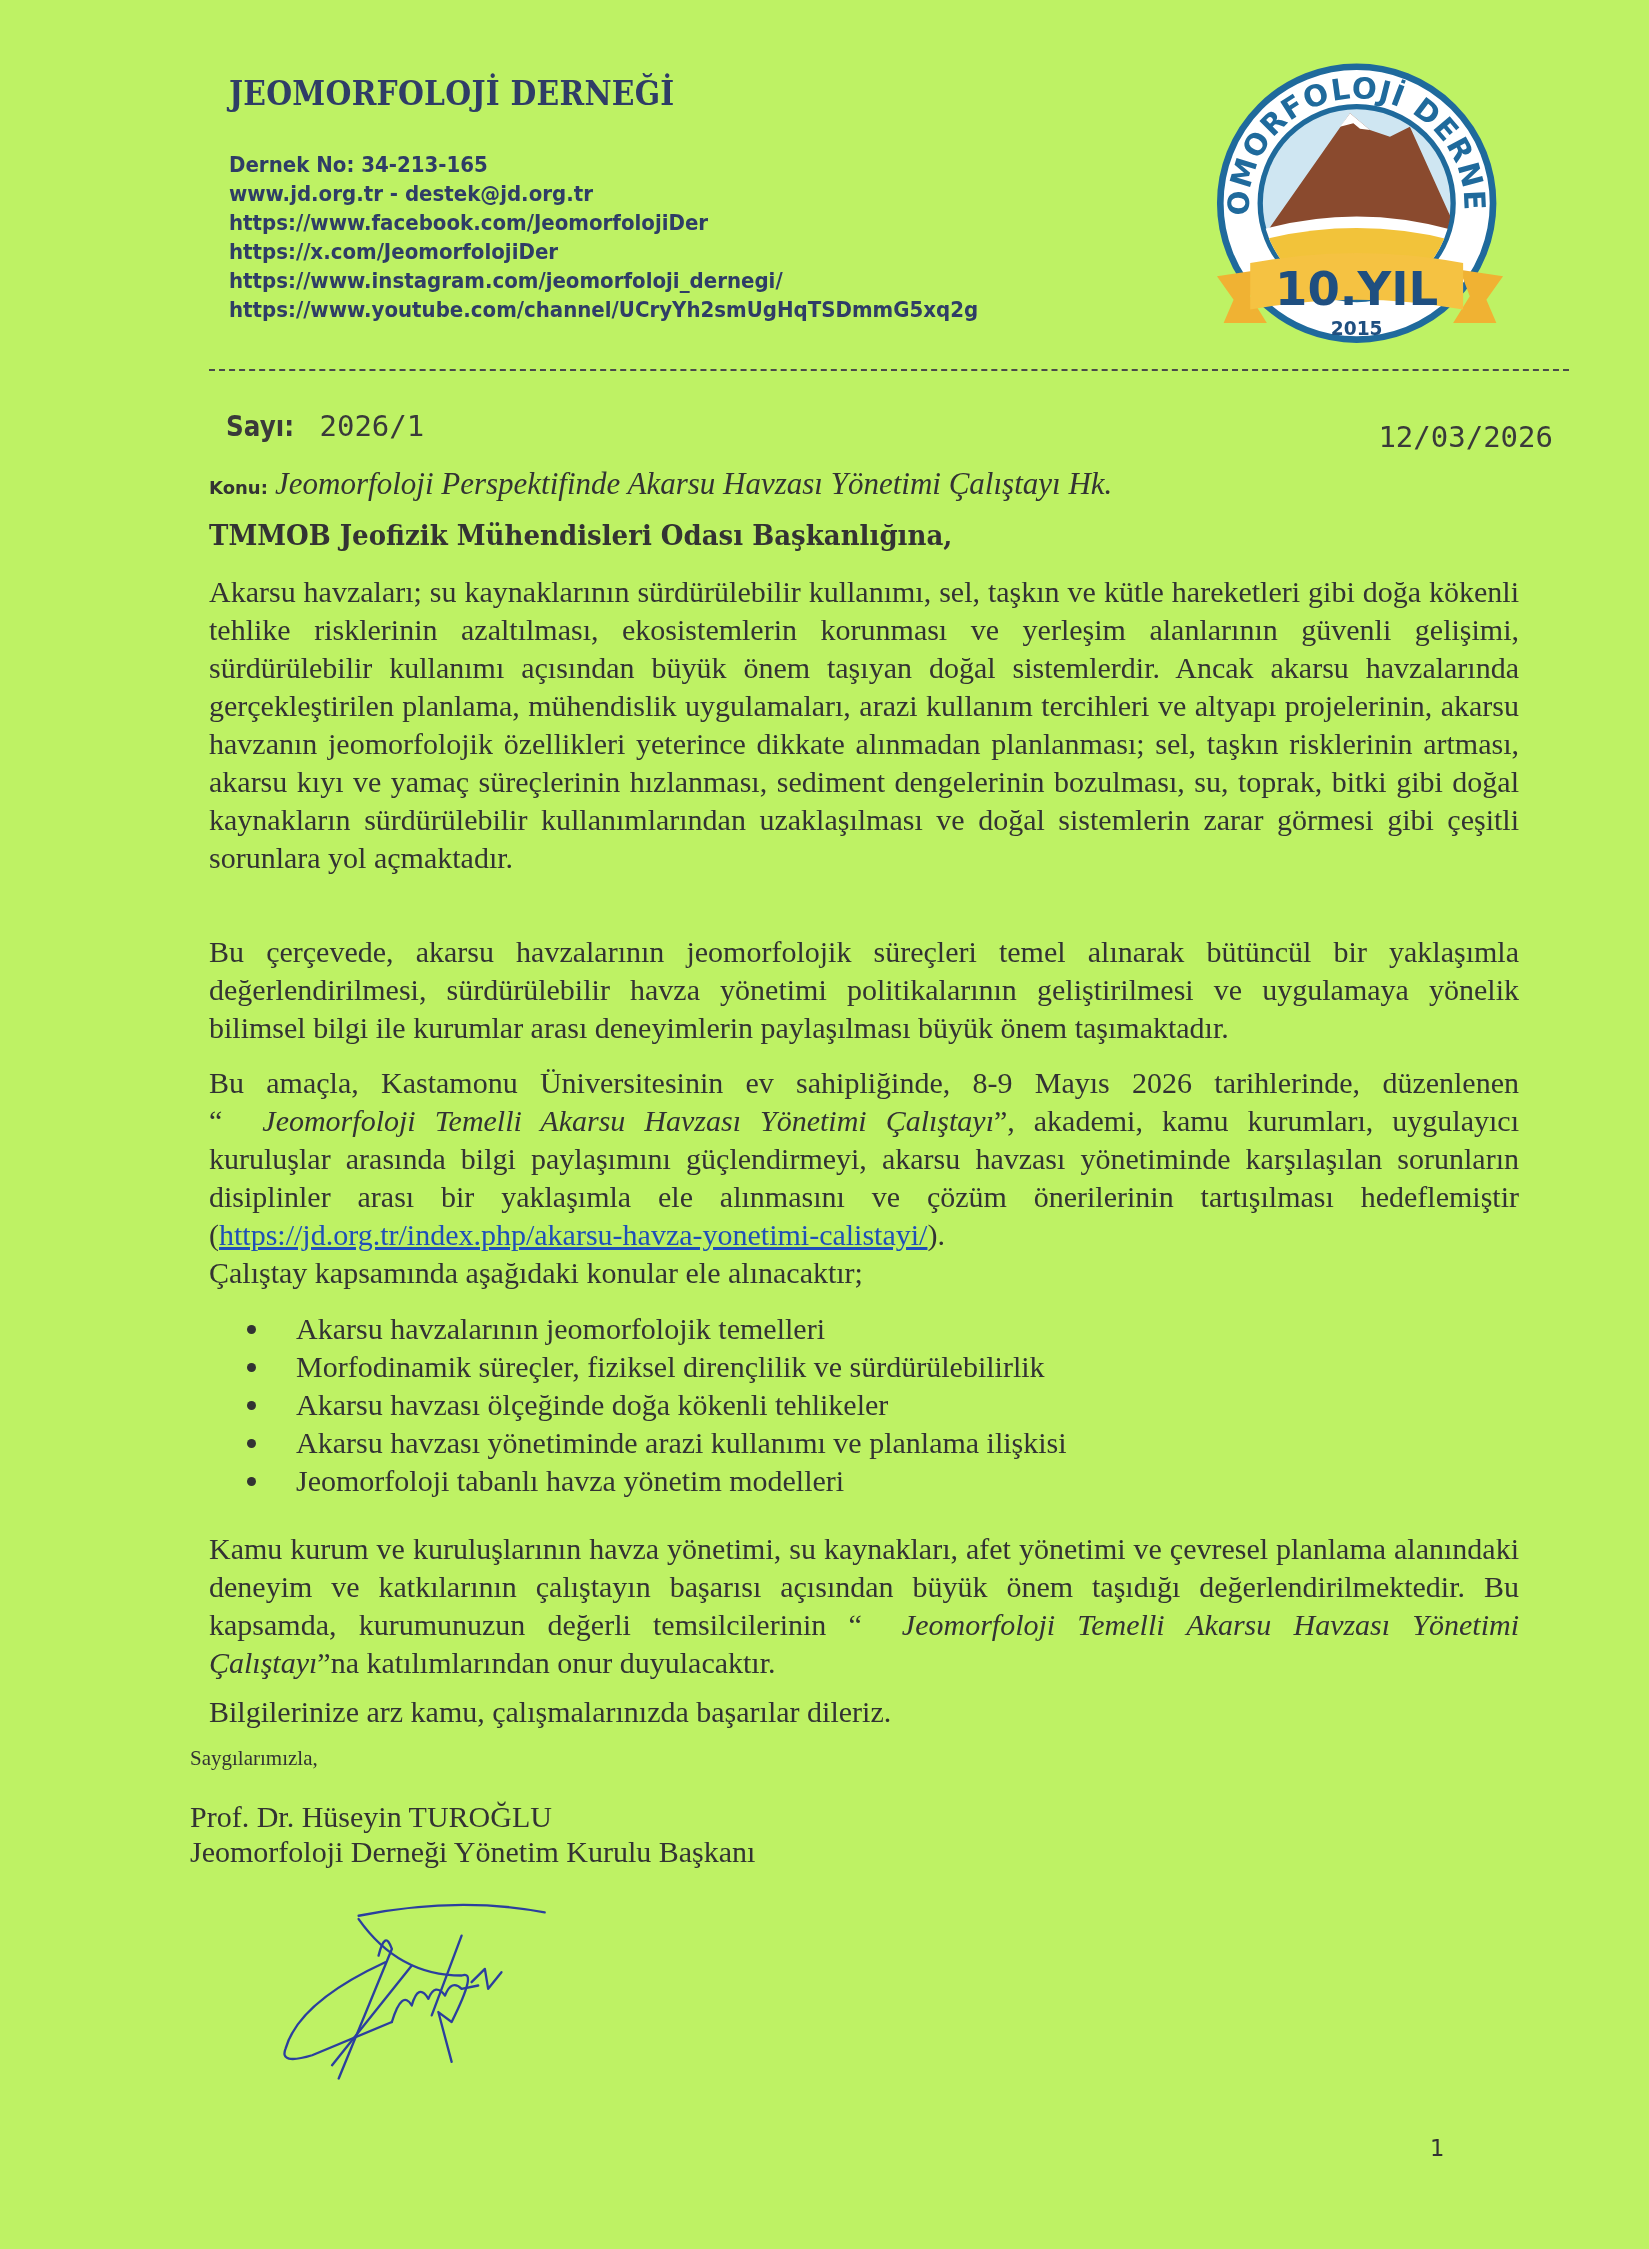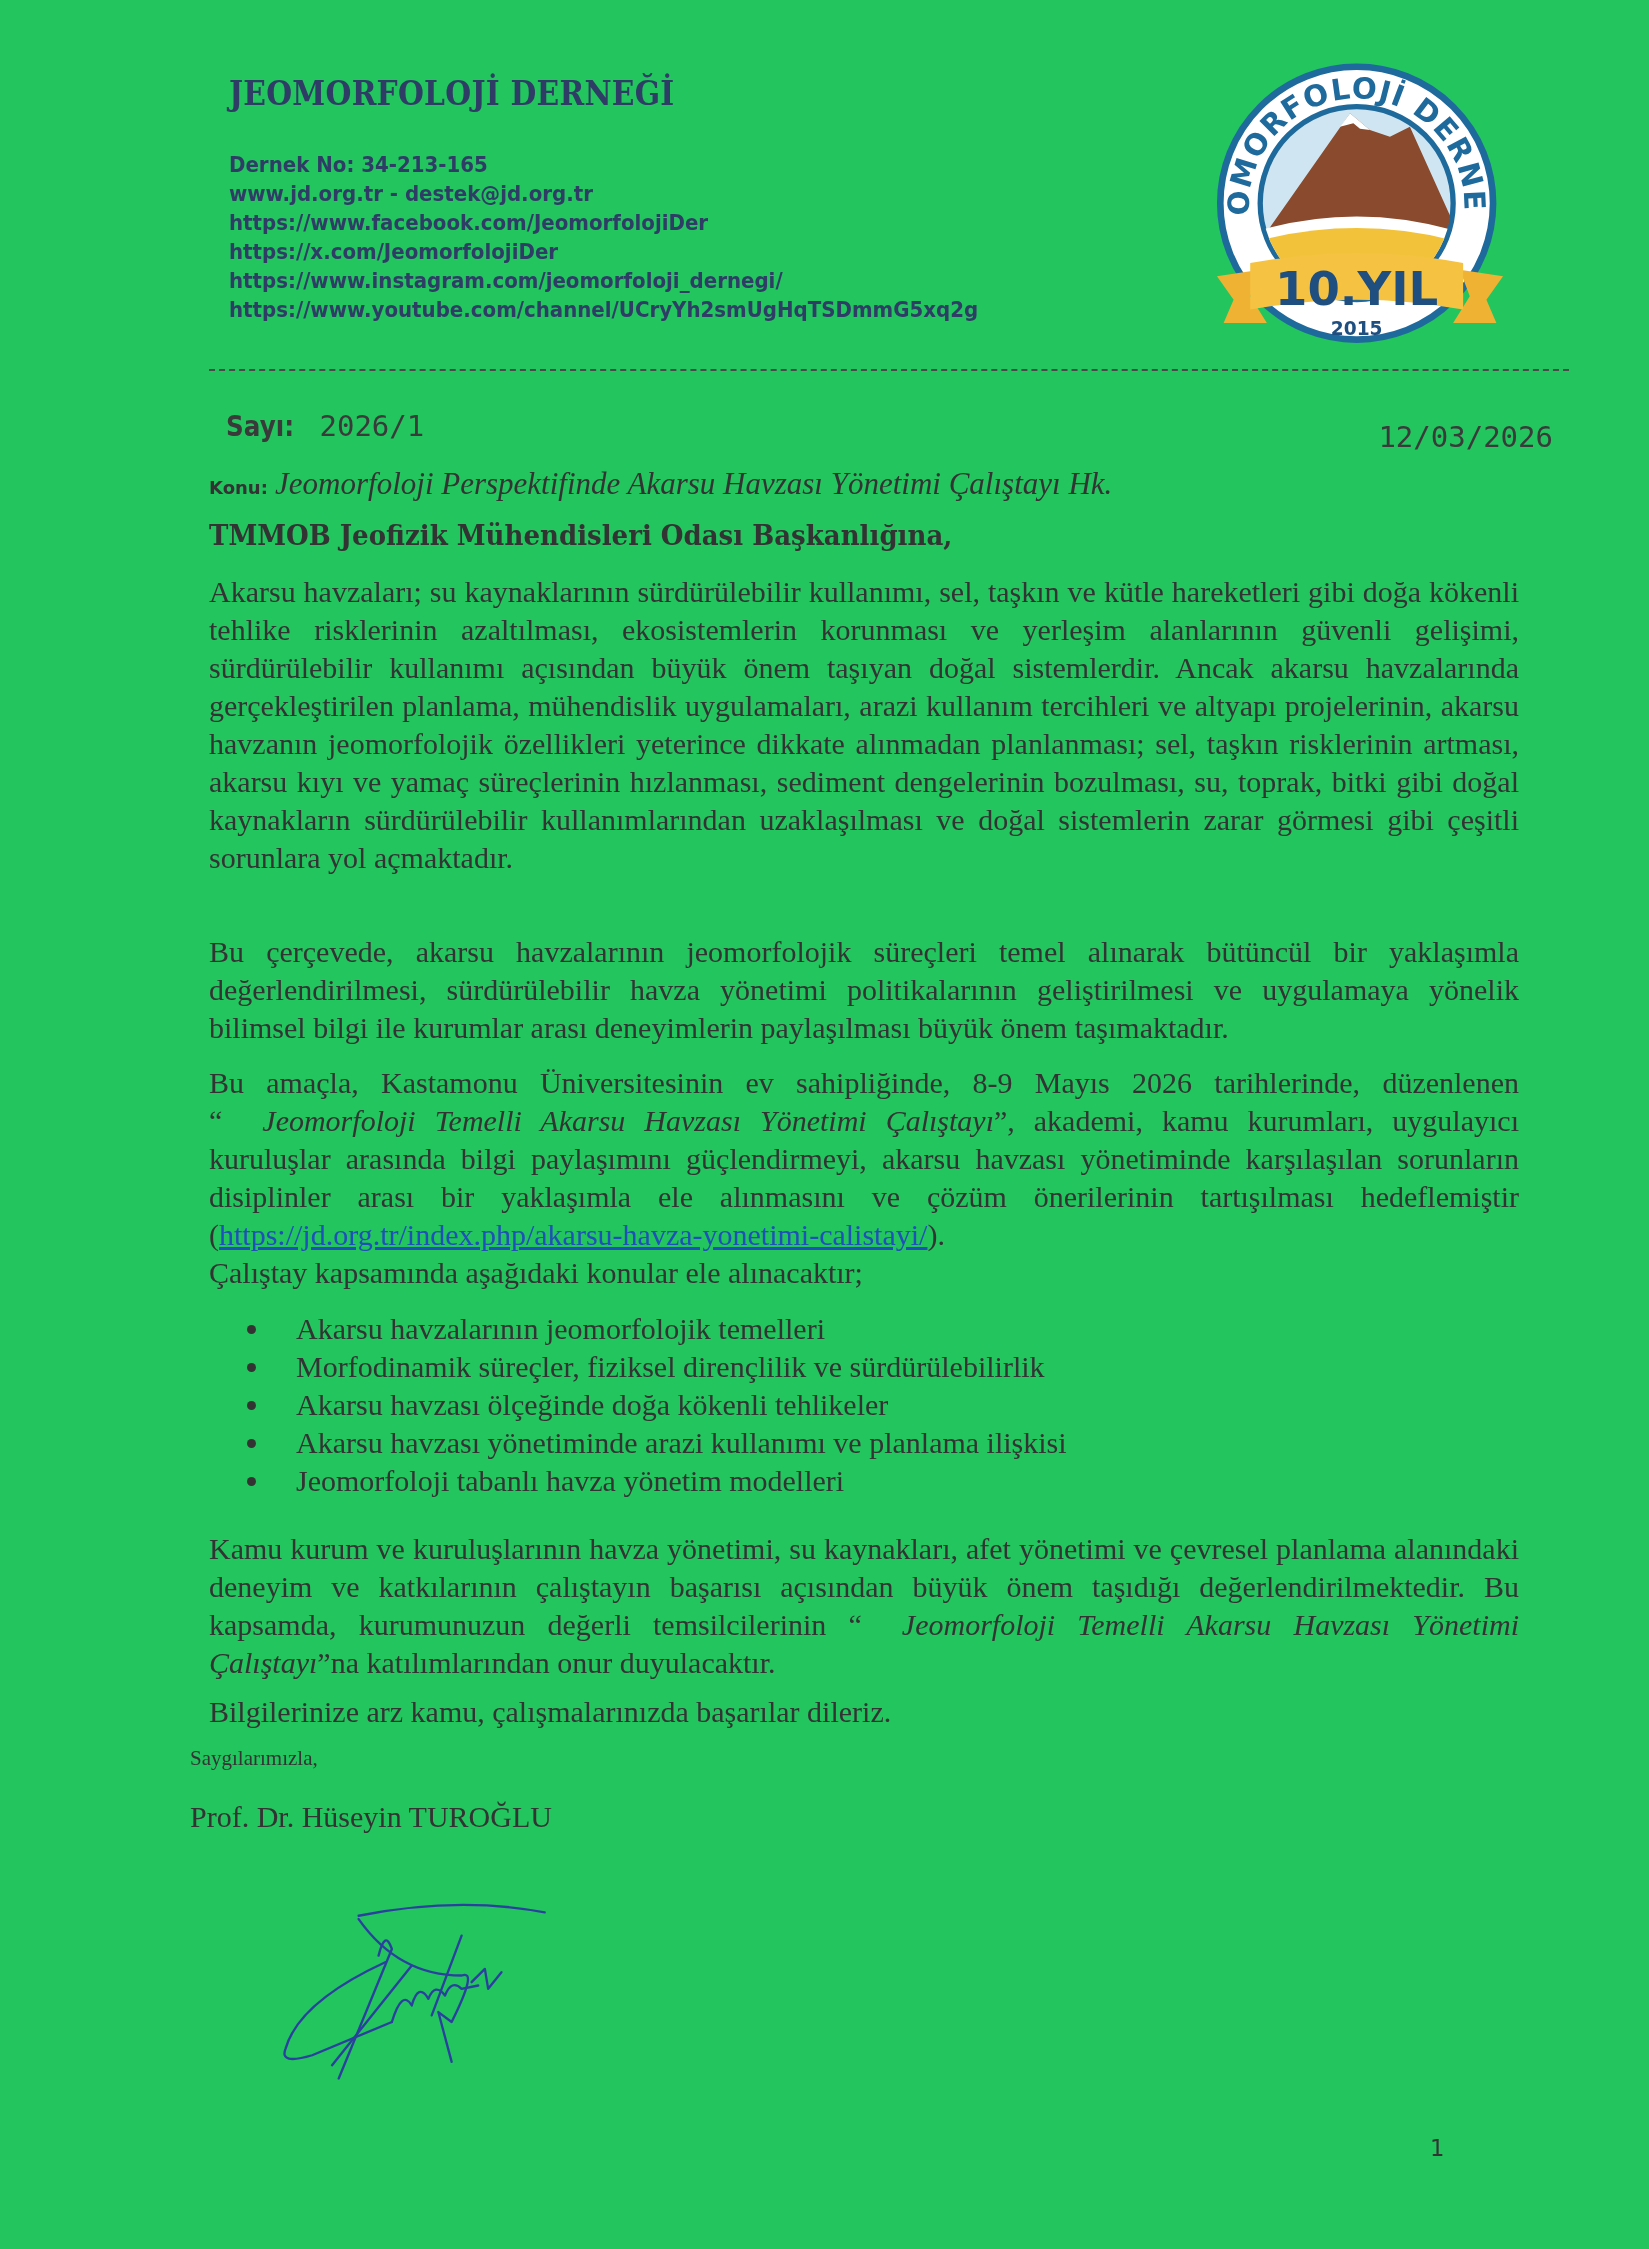--- a/index.html
+++ b/index.html
@@ -1,17 +1,17 @@
 <!DOCTYPE html>
 <html style="font-size:10.6px"><head>
 <meta charset="utf-8">
 <style>
   html, body { margin: 0; padding: 0; background: #ffffff; }
   body { width: 1649px; height: 2250px; position: relative; overflow: hidden; color: #2b2b2b; }
-  .page { position: absolute; left: 0; top: 0; width: 1649px; height: 2250px; background: #22c55e; }
+  .page { position: absolute; left: 0; top: 0; width: 1649px; height: 2250px; background: #bef264; }
 
   
   .org-block { position: absolute; left: 229px; top: 70px; color: #2f3d66; font-family: "DejaVu Serif", serif; }
   .org-title { font-family: "DejaVu Serif", serif; font-weight: bold; font-size: 33px; letter-spacing: 0.3px; transform: scaleX(0.9); transform-origin: left; margin: 0; line-height: 47px; }
   .org-lines { margin-top: 33px; }
   .org-line { font-family: "DejaVu Sans", sans-serif; font-weight: bold; font-size: 22px; line-height: 29px; transform: scaleX(0.9); transform-origin: left; white-space: nowrap; }
 
   .logo { position: absolute; left: 1197px; top: 50px; width: 326px; height: 313px; }
 
   .separator { position: absolute; left: 209px; top: 369px; width: 1360px; height: 0; border-top: 2px dashed #4a4a4a; }
@@ -124,20 +124,21 @@
   </ul>
 
   <p class="body para p5"><span>Kamu kurum ve kuruluşlarının havza yönetimi, su kaynakları, afet yönetimi ve çevresel planlama alanındaki deneyim ve katkılarının çalıştayın başarısı açısından büyük önem taşıdığı değerlendirilmektedir. Bu kapsamda, kurumunuzun değerli temsilcilerinin “</span><span class="it">Jeomorfoloji Temelli Akarsu Havzası Yönetimi Çalıştayı</span><span>”na katılımlarından onur duyulacaktır.</span></p>
 
   <p class="body para p6">Bilgilerinize arz kamu, çalışmalarınızda başarılar dileriz.</p>
 
   <div class="closing">Saygılarımızla,</div>
 
   <div class="signer">
     <div>Prof. Dr. Hüseyin TUROĞLU</div>
+    <div>Jeomorfoloji Derneği Yönetim Kurulu Başkanı</div>
   </div>
 
   <svg class="signature" viewBox="0 0 560 290">
     <g fill="none" stroke="#2b3f9e" stroke-width="3.5" stroke-linecap="round" stroke-linejoin="round">
       <path d="M 150 40 Q 300 10 430 35"></path>
       <path d="M 190 110 Q 60 170 40 240 Q 30 265 80 250 L 200 200"></path>
       <path d="M 180 100 Q 190 60 200 90 L 120 285"></path>
       <path d="M 110 265 L 230 115"></path>
       <path d="M 200 200 Q 215 150 230 175 Q 240 140 255 165 Q 265 140 280 160 Q 290 135 305 150 L 330 145"></path>
       <path d="M 150 45 Q 210 130 305 130 Q 330 120 290 200 L 270 185 L 290 260"></path>

